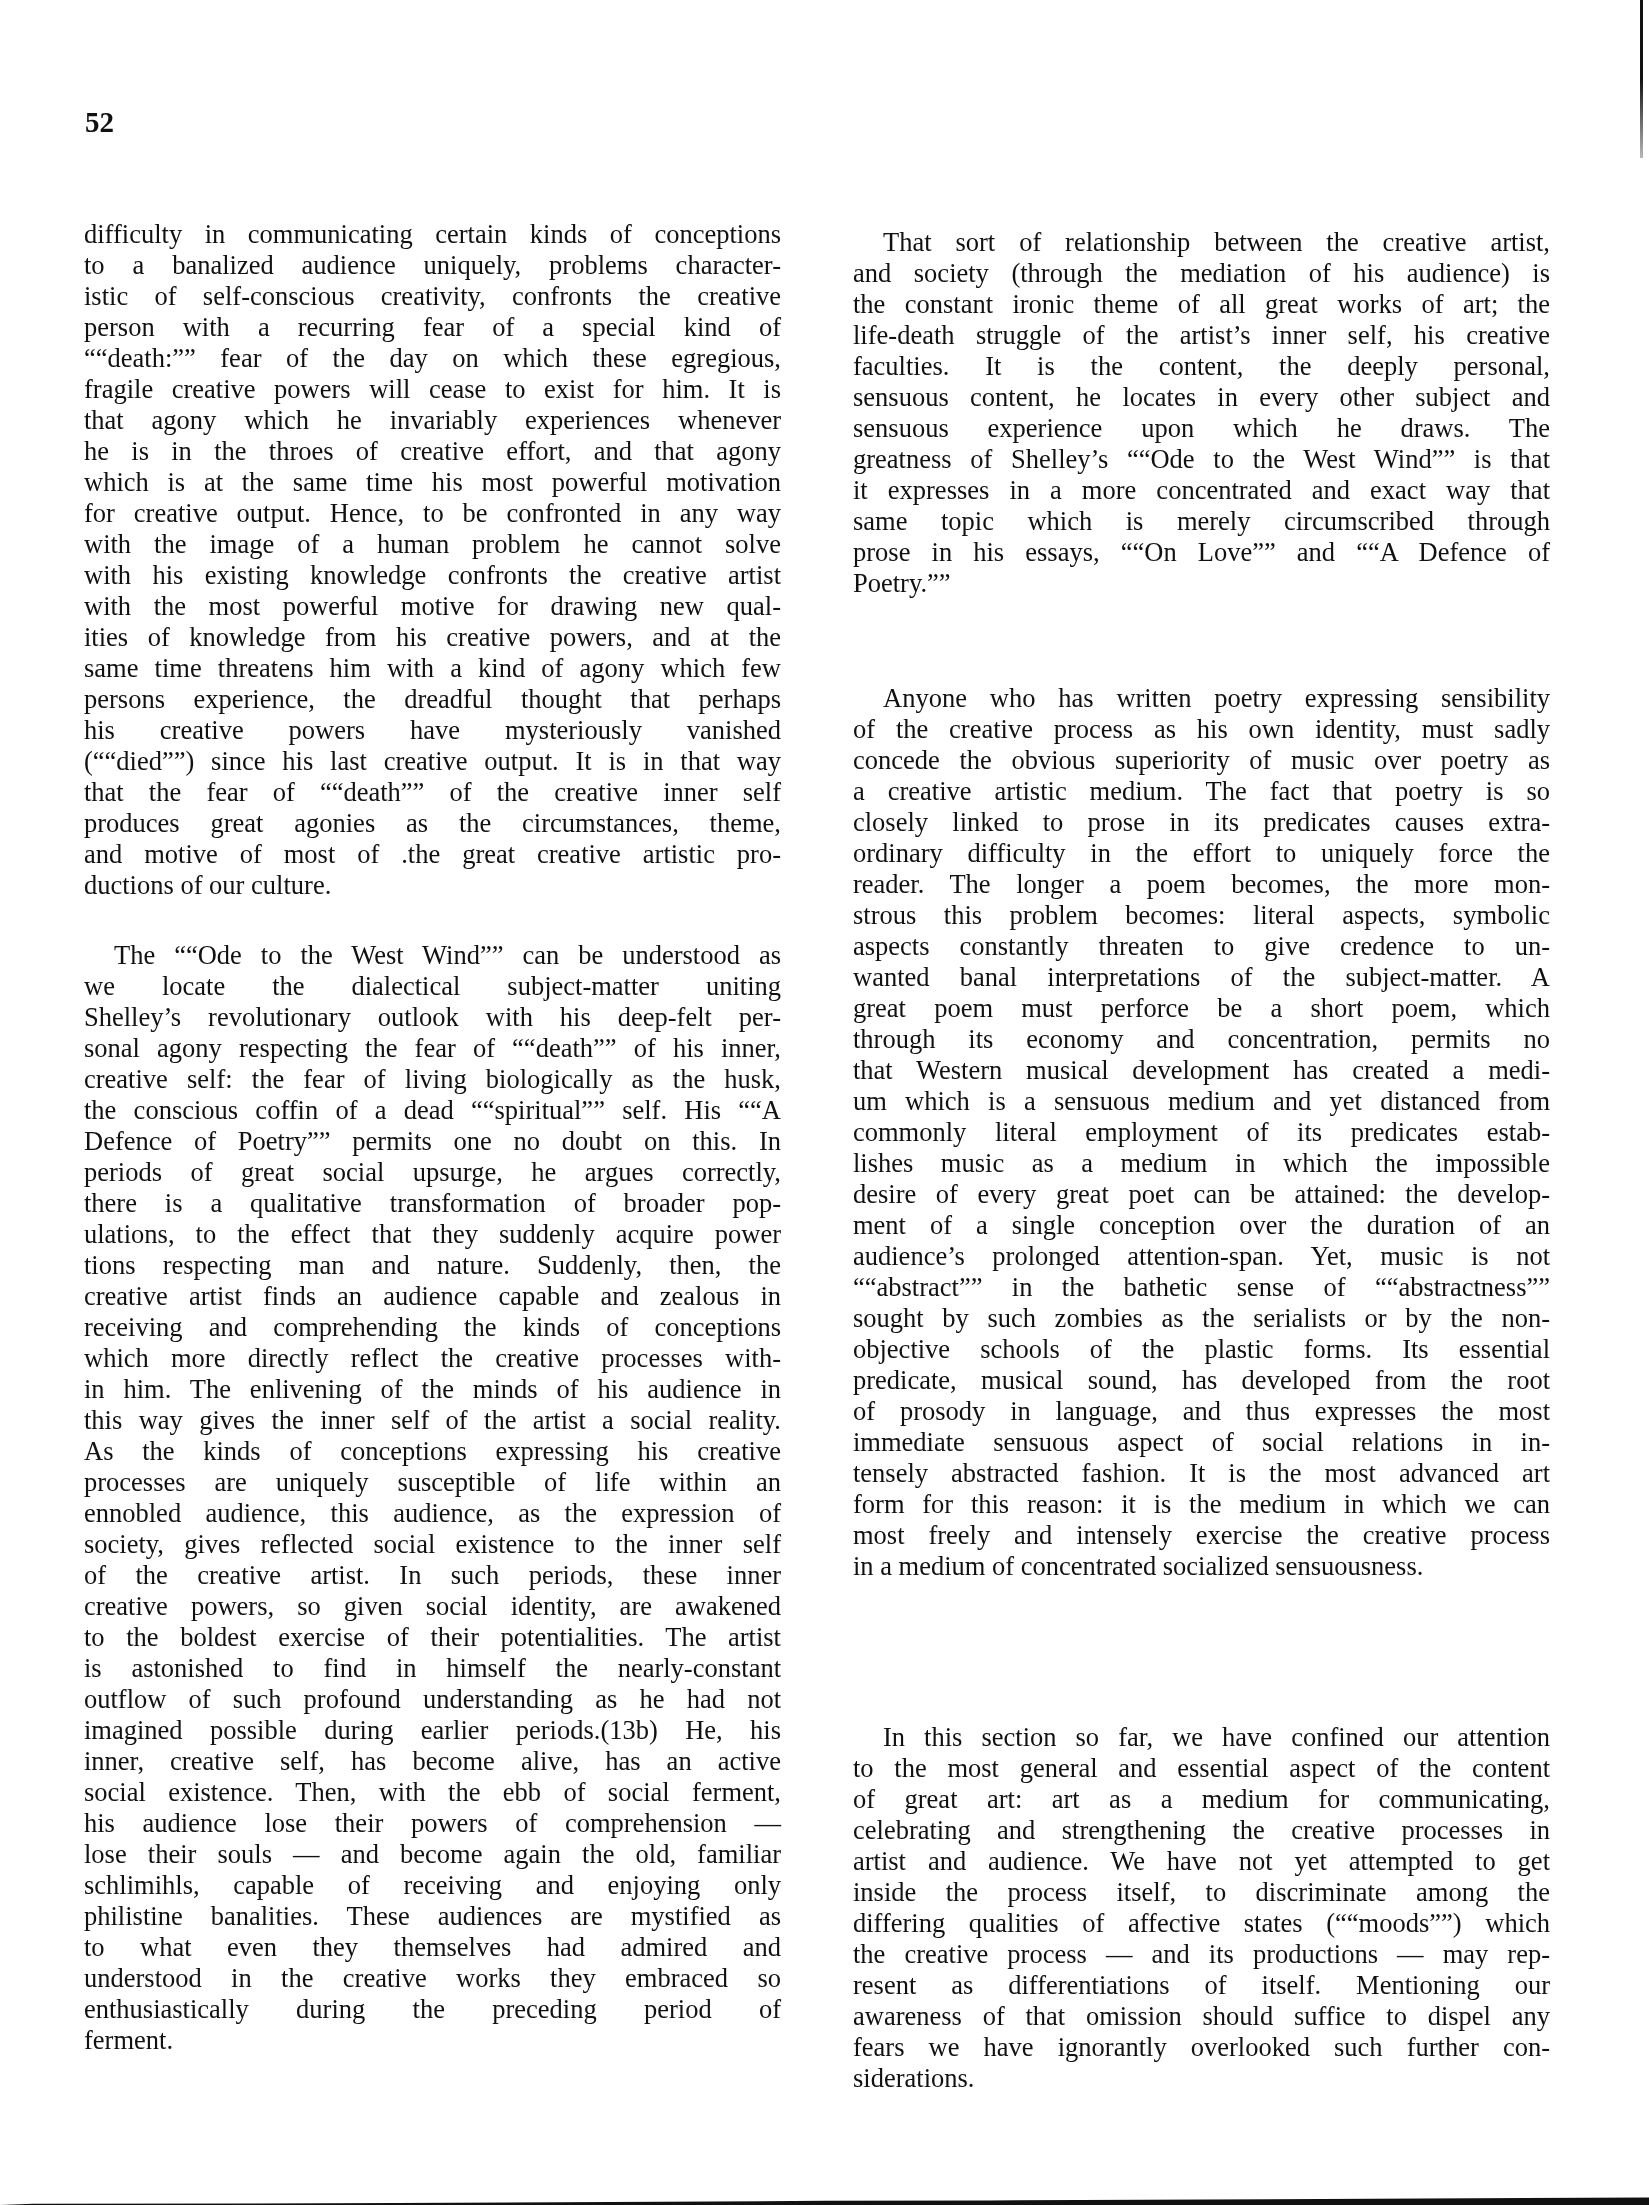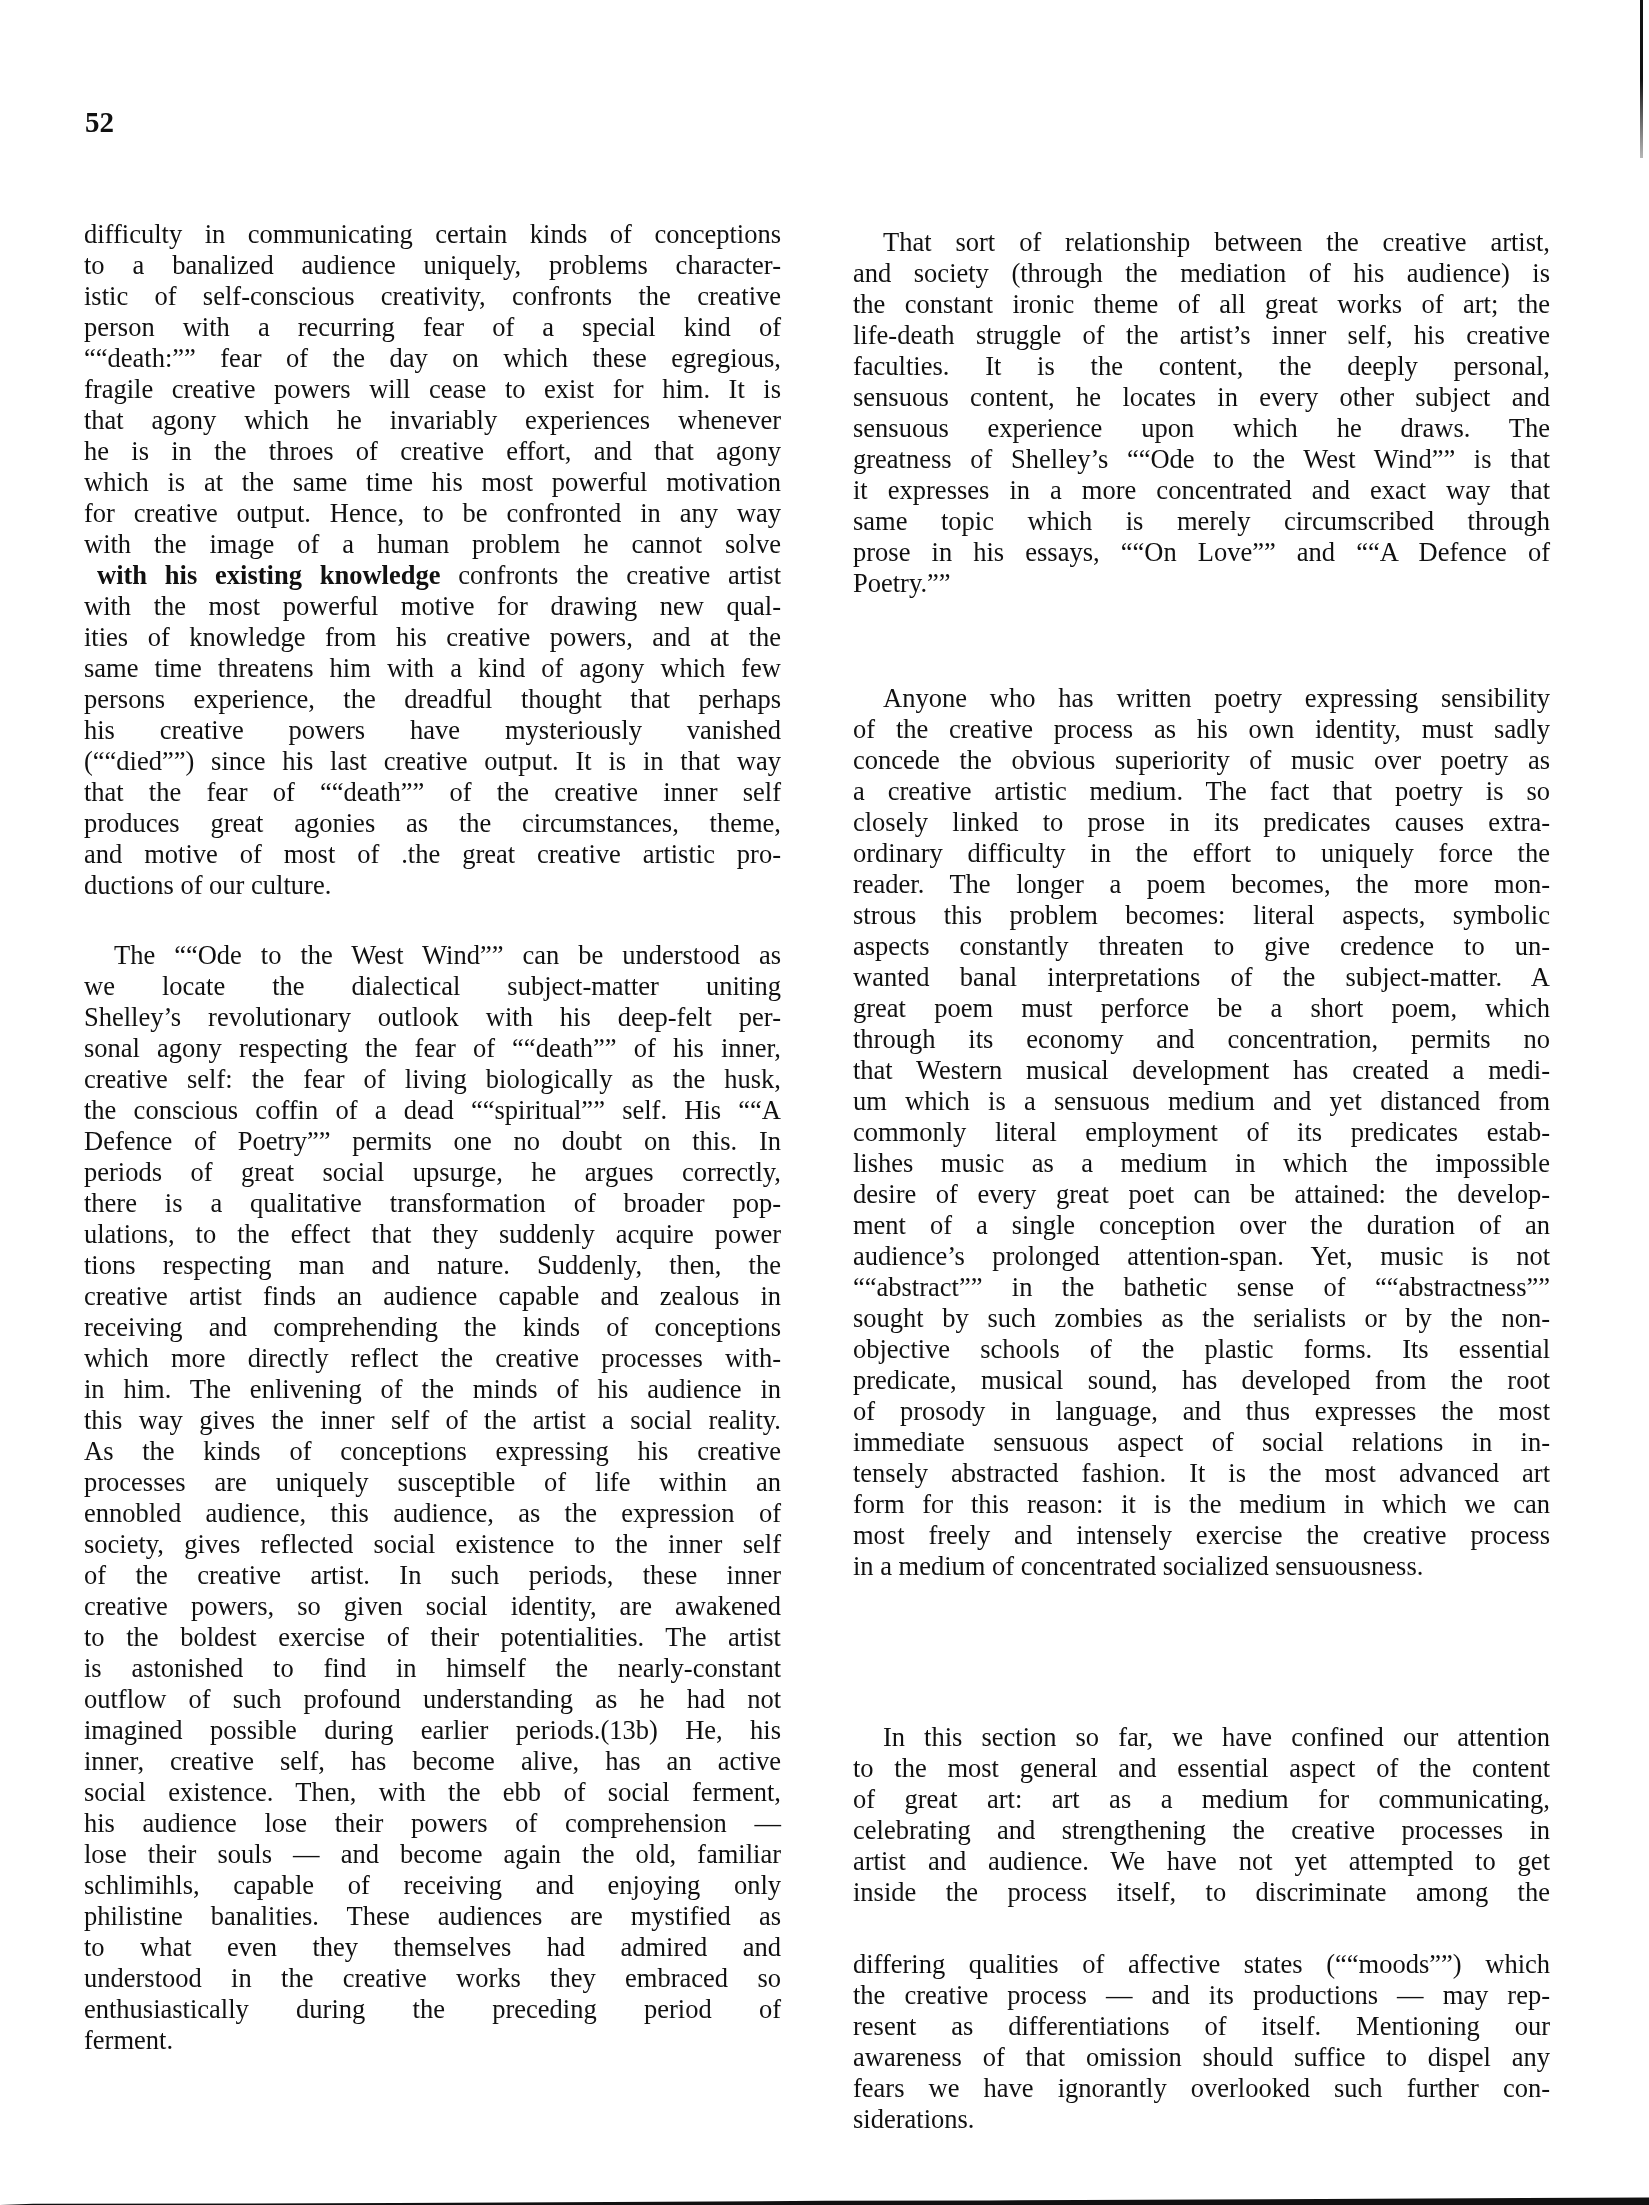--- a/index.html
+++ b/index.html
@@ -6,21 +6,21 @@
   body { width: 1649px; height: 2205px; position: relative; overflow: hidden; }
   .page { position: absolute; left: 0; top: 0; width: 1649px; height: 2205px; background: #ffffff; color: #111111; font-family: "Liberation Serif", "DejaVu Serif", serif; }
   .page-number { position: absolute; left: 85px; top: 107px; font-size: 29px; line-height: 30px; font-weight: bold; }
   .column { position: absolute; width: 697px; }
   .col-left { left: 84px; top: 0; }
   .col-right { left: 853px; top: 0; }
   .para { position: absolute; left: 0; width: 697px; }
   .line { display: block; height: 31px; line-height: 31px; font-size: 26.5px; white-space: nowrap; text-align: justify; text-align-last: justify; overflow: visible; }
   .line.last { text-align-last: left; }
   .line.indent { padding-left: 30px; width: calc(100% - 30px); }
-  .bold { font-weight: bold; margin-left: 13px; }
+  .bold { font-weight: normal; }
   .right-edge { position: absolute; left: 1640px; top: 0; width: 3.4px; height: 158px; background: linear-gradient(#111 0%, #111 50%, rgba(17,17,17,0.3) 100%); }
   .bottom-edge { position: absolute; left: 0; bottom: 0; width: 1649px; height: 8.3px; }
   .bottom-edge .band { position: absolute; left: 0; bottom: 0; width: 100%; height: 7.6px; background: #111; clip-path: polygon(0% 100%, 2% 85%, 24% 75%, 50% 45%, 60% 40%, 100% 0%, 100% 100%); }
 </style>
 </head>
 <body>
 
 <div class="page">
   <div class="page-number">52</div>
 
@@ -134,21 +134,21 @@
         <span class="line" style="white-space: normal;">most freely and intensely exercise the creative process</span>
         <span class="line last" style="white-space: normal;">in a medium of concentrated socialized sensuousness.</span>
       </div>
       <div class="para" style="top: 1722px;">
         <span class="line indent" style="white-space: normal;">In this section so far, we have confined our attention</span>
         <span class="line" style="white-space: normal;">to the most general and essential aspect of the content</span>
         <span class="line" style="white-space: normal;">of great art: art as a medium for communicating,</span>
         <span class="line" style="white-space: normal;">celebrating and strengthening the creative processes in</span>
         <span class="line" style="white-space: normal;">artist and audience. We have not yet attempted to get</span>
         <span class="line" style="white-space: normal;">inside the process itself, to discriminate among the</span>
-        <span class="line" style="white-space: normal; margin-top: 41px;">differing qualities of affective states (““moods””) which</span>
+        <span class="line" style="white-space: normal;">differing qualities of affective states (““moods””) which</span>
         <span class="line" style="white-space: normal;">the creative process — and its productions — may rep-</span>
         <span class="line" style="white-space: normal;">resent as differentiations of itself. Mentioning our</span>
         <span class="line" style="white-space: normal;">awareness of that omission should suffice to dispel any</span>
         <span class="line" style="white-space: normal;">fears we have ignorantly overlooked such further con-</span>
         <span class="line last" style="white-space: normal;">siderations.</span>
       </div>
     </div>
 
   <div class="right-edge"></div>
   <div class="bottom-edge">

